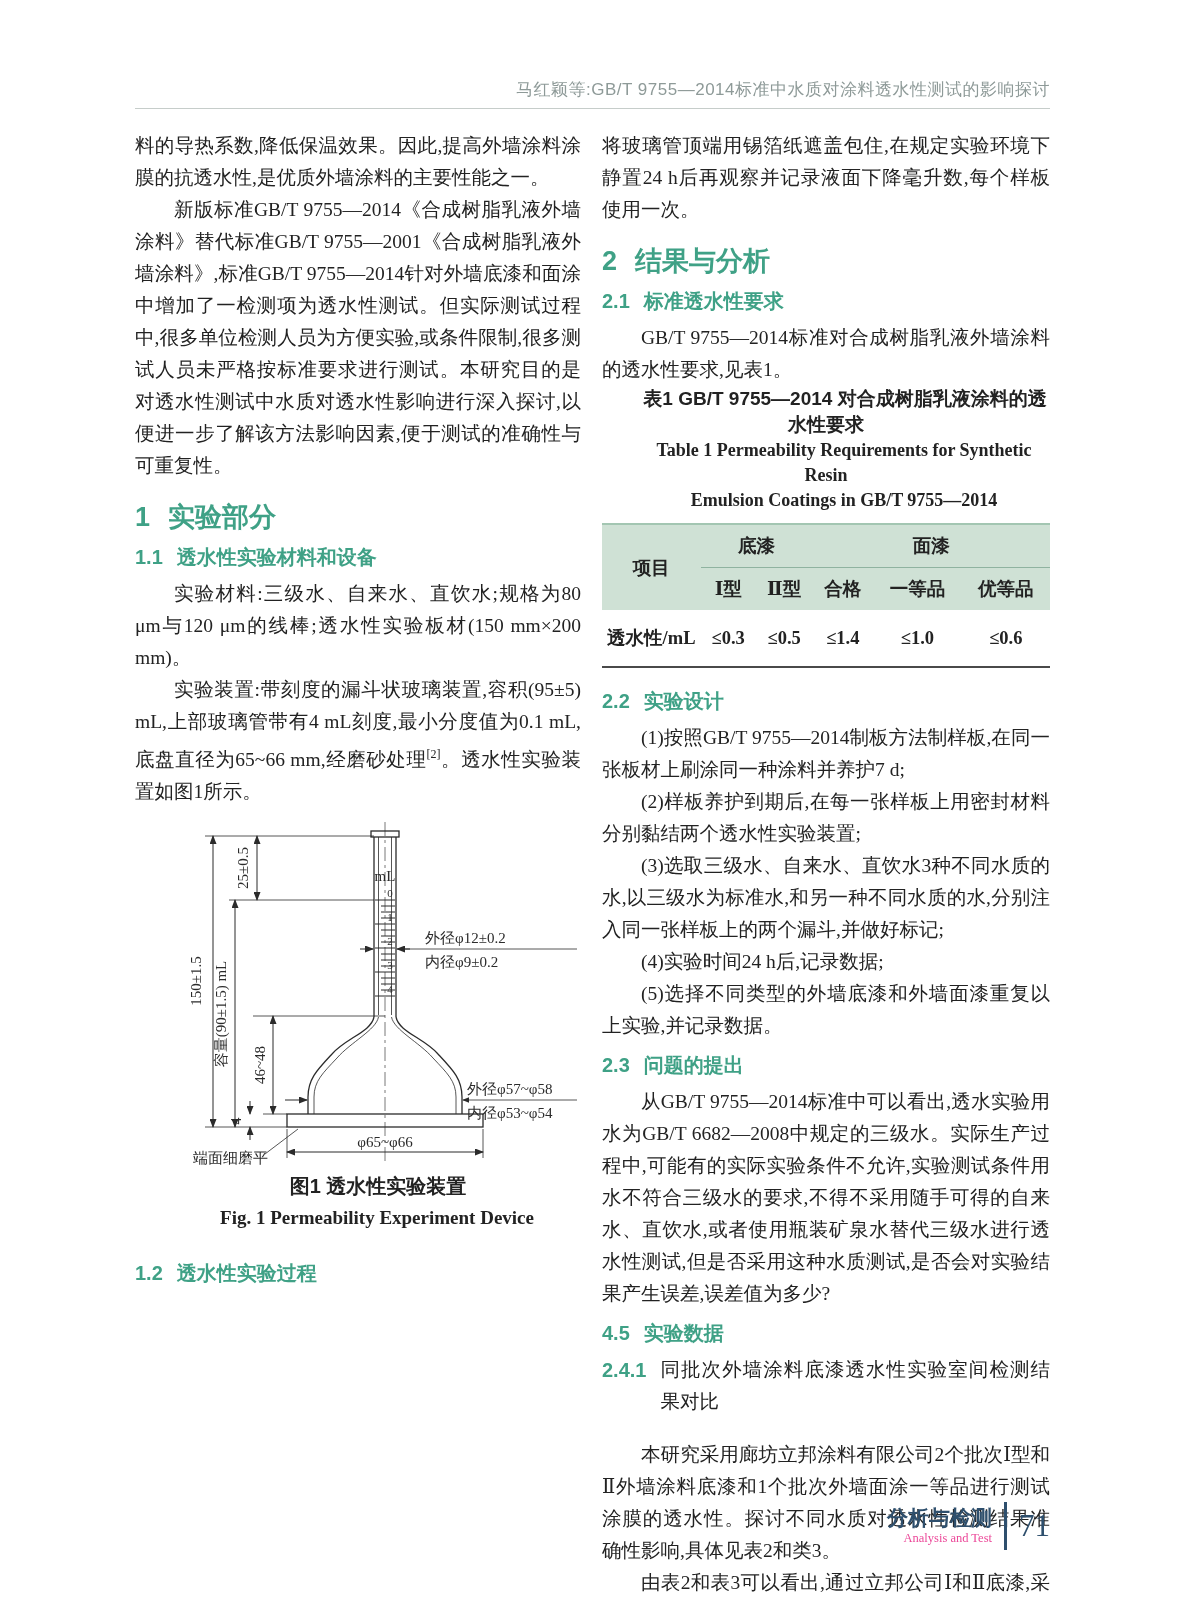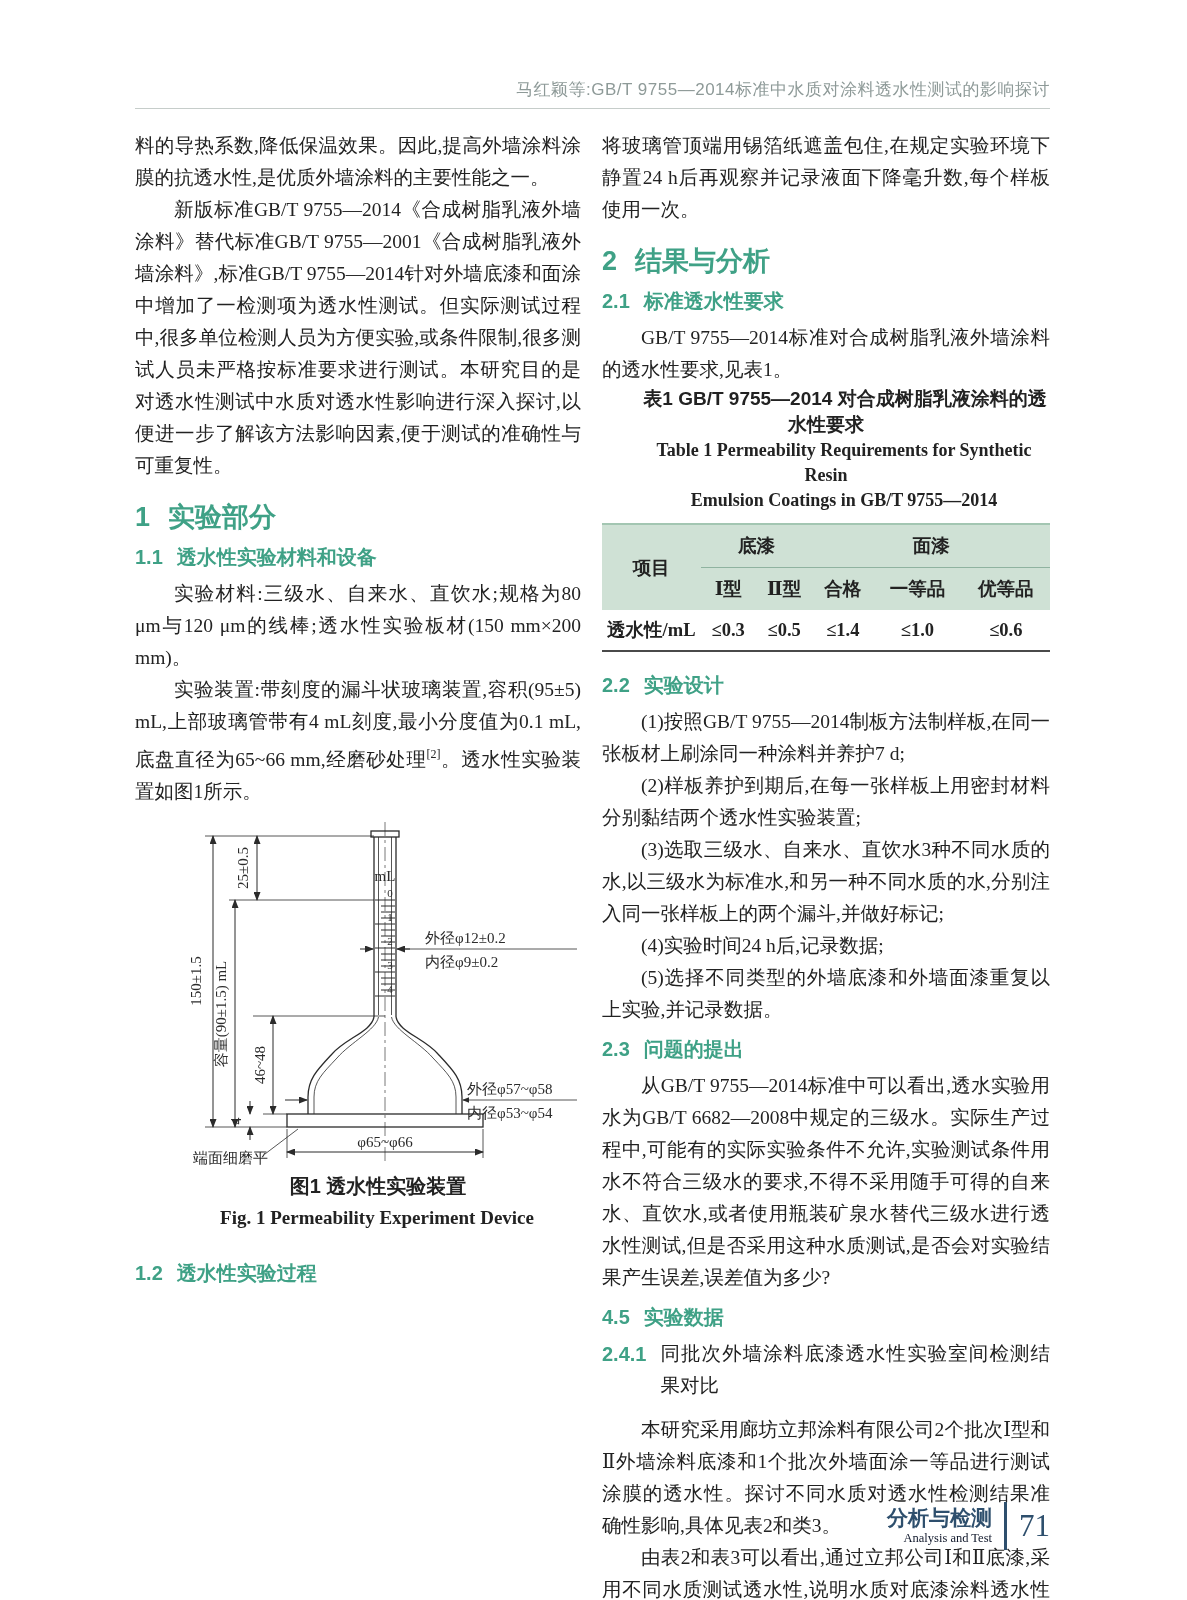--- a/index.html
+++ b/index.html
@@ -16,46 +16,46 @@
   .col p{margin:0;text-indent:2em;}
   p.noindent{text-indent:0;}
   sup{font-size:12px;}
   
   .h1{display:flex;align-items:baseline;gap:18px;color:#3fa186;
       font-family:"Liberation Sans","DejaVu Sans",sans-serif;font-weight:bold;
       font-size:27px;line-height:30px;margin:20px 0 12px;text-indent:0;}
   .h2{display:flex;align-items:baseline;gap:14px;color:#3fa186;
       font-family:"Liberation Sans","DejaVu Sans",sans-serif;font-weight:bold;
       font-size:20px;line-height:26px;margin:10px 0 8px;text-indent:0;}
-  .h3{display:flex;gap:14px;margin:6px 0 12px;text-indent:0;line-height:32px;}
+  .h3{display:flex;gap:14px;margin:6px 0 21px;text-indent:0;line-height:32px;}
   .h3 .num{color:#3fa186;font-family:"Liberation Sans","DejaVu Sans",sans-serif;font-weight:bold;font-size:20px;}
   .h3 .txt{flex:1;}
   
   .figure-block{margin:10px 0 18px;}
   .fig-svg{display:block;margin:0 auto;}
   .fig-cap-cn{text-align:center;font-family:"Liberation Sans","DejaVu Sans",sans-serif;
       font-weight:bold;font-size:20px;margin-top:14px;text-indent:0;}
   .fig-cap-en{text-align:center;font-weight:bold;font-size:19px;margin-top:4px;text-indent:0;}
   svg text{font-family:"Liberation Serif","DejaVu Serif",serif;fill:#2b2b2b;}
   
   .tbl-title-cn{text-align:center;font-family:"Liberation Sans","DejaVu Sans",sans-serif;
       font-weight:bold;font-size:19px;line-height:26px;margin-top:14px;text-indent:0;}
   .tbl-title-en{text-align:center;font-weight:bold;font-size:18px;line-height:25px;text-indent:0;}
   table.std{width:100%;border-collapse:collapse;margin:10px 0 16px;font-size:18.5px;}
   table.std th,table.std td{font-weight:bold;padding:5px 2px;text-align:center;}
   thead{background:#cfe1d5;}
   tr.grp-row th{border-top:2px solid #a3c6b2;}
   th.grp{border-bottom:1px solid #8fb3a0;}
   td.item-cell,th.item-cell{text-align:left;padding-left:8px;}
-  tr.data-row td{border-bottom:2px solid #4a4a4a;padding:4px 2px;}
+  tr.data-row td{border-bottom:2px solid #4a4a4a;padding:12px 2px;}
   
   .footer{position:absolute;right:137px;bottom:50px;display:flex;align-items:center;gap:12px;}
   .footer .ft-text{text-align:right;color:#2e4f6d;}
   .footer .ft-cn{font-family:"Liberation Sans","DejaVu Sans",sans-serif;font-weight:bold;font-size:21px;line-height:24px;}
-  .footer .ft-en{font-size:12.5px;line-height:16px;color:#0f172a;}
+  .footer .ft-en{font-size:12.5px;line-height:16px;color:#ec4899;}
   .footer .ft-bar{width:3px;height:48px;background:#2e4f6d;}
   .footer .ft-page{font-size:31px;color:#2e4f6d;}
 </style>
 </head>
 <body>
 
 <div class="page">
 
   <div class="running-head">马红颖等:GB/T 9755—2014标准中水质对涂料透水性测试的影响探讨</div>
   <div class="head-rule"></div>

